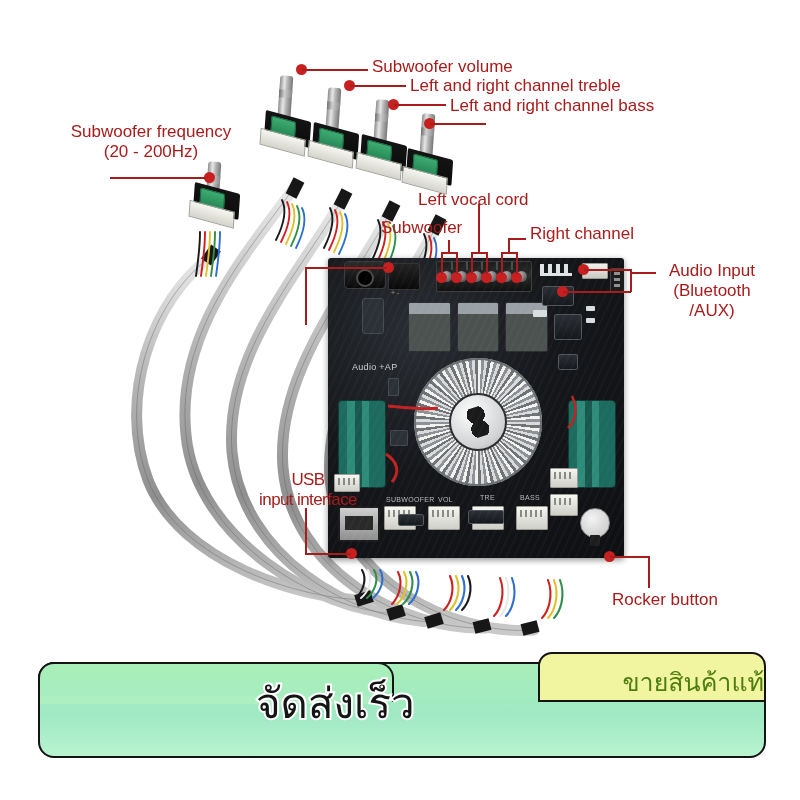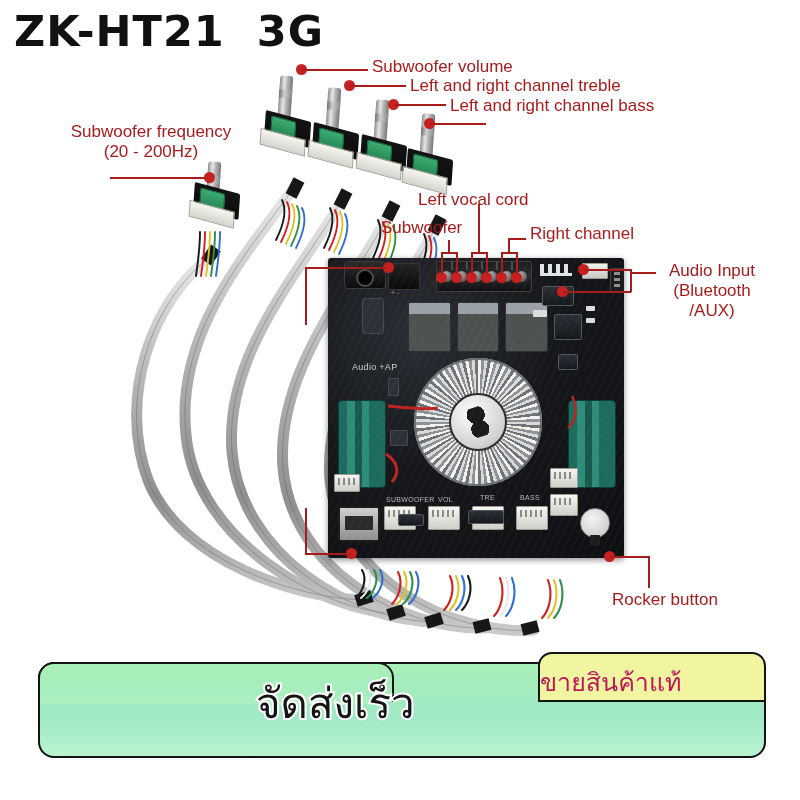--- a/index.html
+++ b/index.html
@@ -144,29 +144,28 @@
   .bnotchmask{position:absolute;left:2px;top:34px;width:348px;height:8px;background:#aeefc2;}
   .cod{position:absolute;left:40px;top:4px;font-size:66px;font-weight:bold;color:#111;
     font-family:"DejaVu Sans","Liberation Sans",sans-serif;letter-spacing:2px;
     -webkit-text-stroke:3px #ffffff;paint-order:stroke fill;
     text-shadow:3px 4px 0 rgba(0,0,0,.18);}
   .fastship{position:absolute;left:218px;top:8px;font-size:42px;color:#141414;
     font-family:"DejaVu Sans","Liberation Sans",sans-serif;
     -webkit-text-stroke:4px #ffffff;paint-order:stroke fill;white-space:nowrap;}
   .ylw{position:absolute;left:500px;top:-10px;width:224px;height:46px;
     background:#f2f5a0;border:2px solid #141414;border-radius:14px 14px 0 0;}
-  .ylwtxt{position:absolute;left:0;right:0;top:8px;text-align:left;font-size:25px;color:#be185d;
+  .ylwtxt{position:absolute;left:0;right:0;top:8px;text-align:right;font-size:25px;color:#4d7c0f;
     font-family:"DejaVu Sans","Liberation Sans",sans-serif;white-space:nowrap;}
 </style>
 </head>
 <body>
 
 <div class="stage">
 
-  <div class="title">ZK-HT21  3G</div>
 
   <svg class="cablewrap" viewBox="0 0 800 800">
     <defs>
       <linearGradient id="gcab" x1="0" y1="0" x2="0" y2="1">
         <stop offset="0%" stop-color="#e9e9e9"></stop>
         <stop offset="35%" stop-color="#b8b8b8"></stop>
         <stop offset="70%" stop-color="#8f8f8f"></stop>
         <stop offset="100%" stop-color="#c9c9c9"></stop>
       </linearGradient>
     </defs>
@@ -418,20 +417,22 @@
 
   <div class="anno" style="left:381px;top:218px;">Subwoofer</div>
 
   <div class="anno" style="left:530px;top:224px;">Right channel</div>
 
   <div class="anno c" style="left:632px;top:261px;width:160px;text-align:center;">Audio Input
 (Bluetooth
 /AUX)</div>
 
 
+  <div class="anno c cond" style="left:230px;top:470px;width:156px;font-size:17px;line-height:20px;">USB
+input interface</div>
 
   <div class="anno" style="left:612px;top:590px;">Rocker button</div>
 
   <div class="banner">
     <div class="bgreen"></div>
     <div class="bnotch"></div>
     <div class="bnotchmask"></div>
     <div class="ylw">
       <div class="ylwtxt">ขายสินค้าแท้</div>
     </div>

